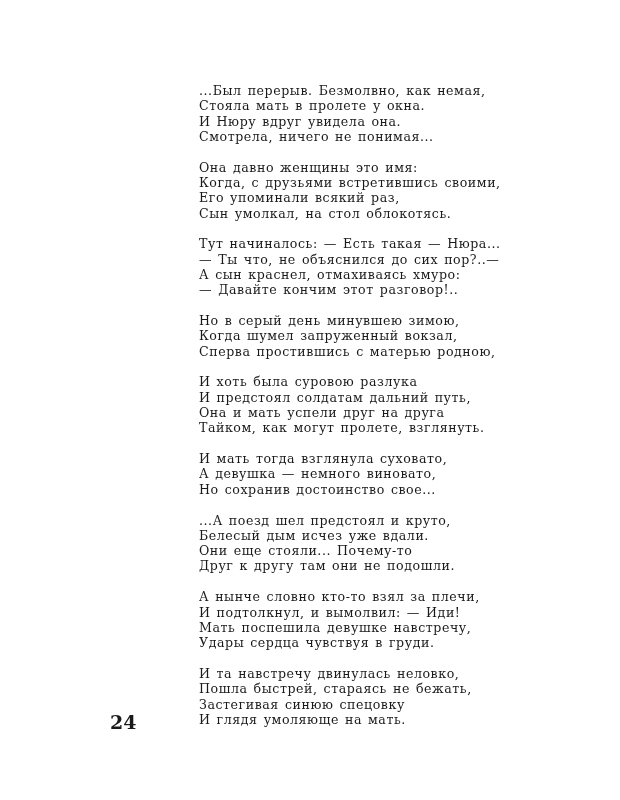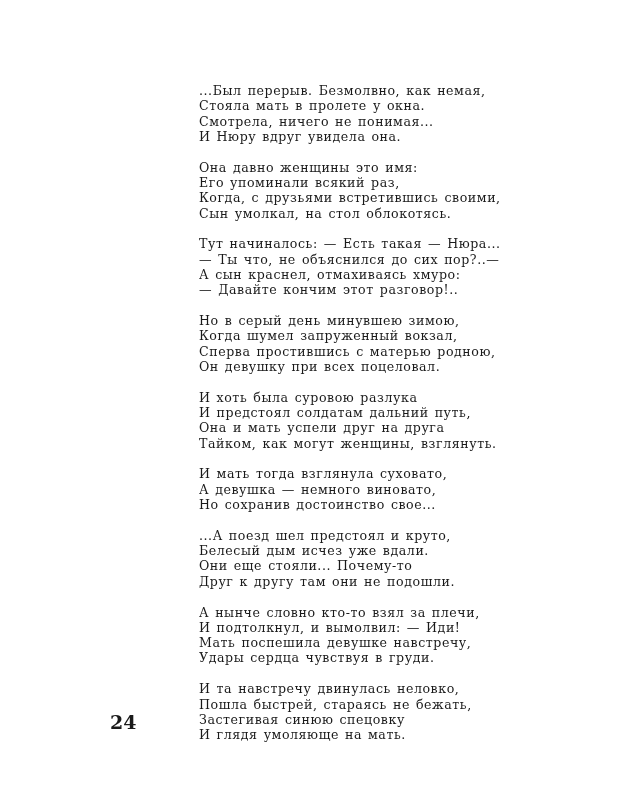--- a/index.html
+++ b/index.html
@@ -30,46 +30,45 @@
   }
 </style>
 </head>
 <body>
 
 <div class="page">
   <div class="poem">
     <div class="stanza">
       <div class="line">...Был перерыв. Безмолвно, как немая,</div>
       <div class="line">Стояла мать в пролете у окна.</div>
+      <div class="line">И Нюру вдруг увидела она.</div>
       <div class="line">Смотрела, ничего не понимая...</div>
-      <div class="line">И Нюру вдруг увидела она.</div>
     </div>
     <div class="stanza">
       <div class="line">Она давно женщины это имя:</div>
+      <div class="line">Когда, с друзьями встретившись своими,</div>
       <div class="line">Его упоминали всякий раз,</div>
-      <div class="line">Когда, с друзьями встретившись своими,</div>
       <div class="line">Сын умолкал, на стол облокотясь.</div>
     </div>
     <div class="stanza">
       <div class="line">Тут начиналось: — Есть такая — Нюра...</div>
       <div class="line">— Ты что, не объяснился до сих пор?..—</div>
       <div class="line">А сын краснел, отмахиваясь хмуро:</div>
       <div class="line">— Давайте кончим этот разговор!..</div>
     </div>
     <div class="stanza">
       <div class="line">Но в серый день минувшею зимою,</div>
       <div class="line">Когда шумел запруженный вокзал,</div>
       <div class="line">Сперва простившись с матерью родною,</div>
-      <div class="line">Он девушку при всех поцеловал.</div>
     </div>
     <div class="stanza">
       <div class="line">И хоть была суровою разлука</div>
       <div class="line">И предстоял солдатам дальний путь,</div>
       <div class="line">Она и мать успели друг на друга</div>
-      <div class="line">Тайком, как могут женщины, взглянуть.</div>
+      <div class="line">Тайком, как могут пролете, взглянуть.</div>
     </div>
     <div class="stanza">
       <div class="line">И мать тогда взглянула суховато,</div>
       <div class="line">А девушка — немного виновато,</div>
       <div class="line">Но сохранив достоинство свое...</div>
     </div>
     <div class="stanza">
       <div class="line">...А поезд шел предстоял и круто,</div>
       <div class="line">Белесый дым исчез уже вдали.</div>
       <div class="line">Они еще стояли... Почему-то</div>

